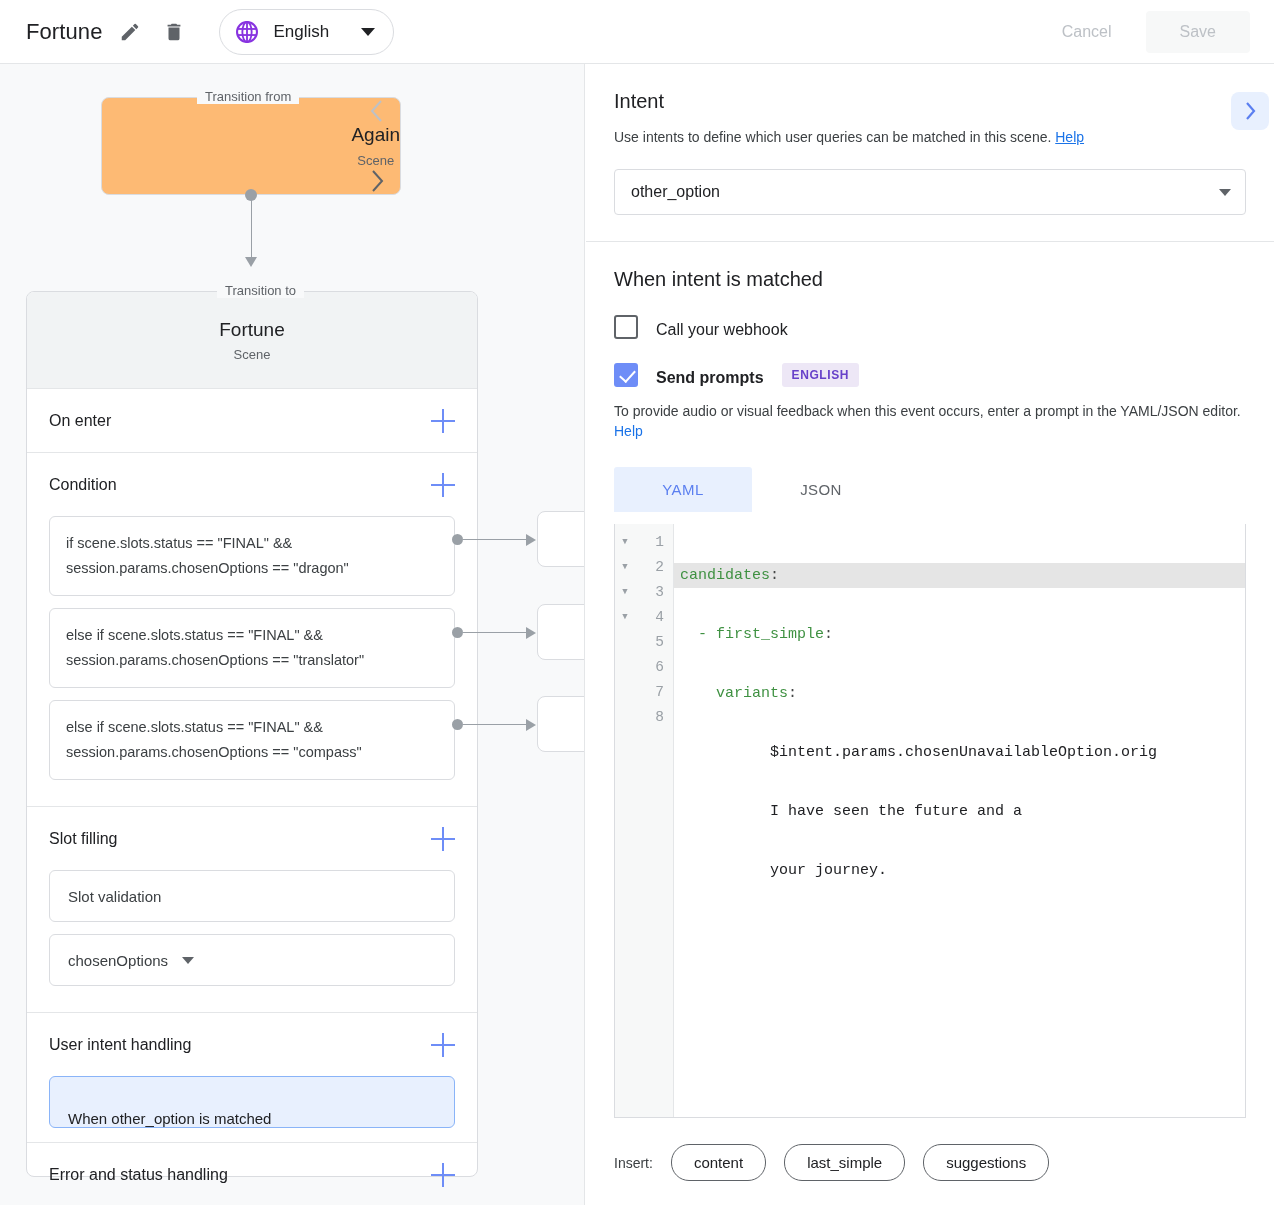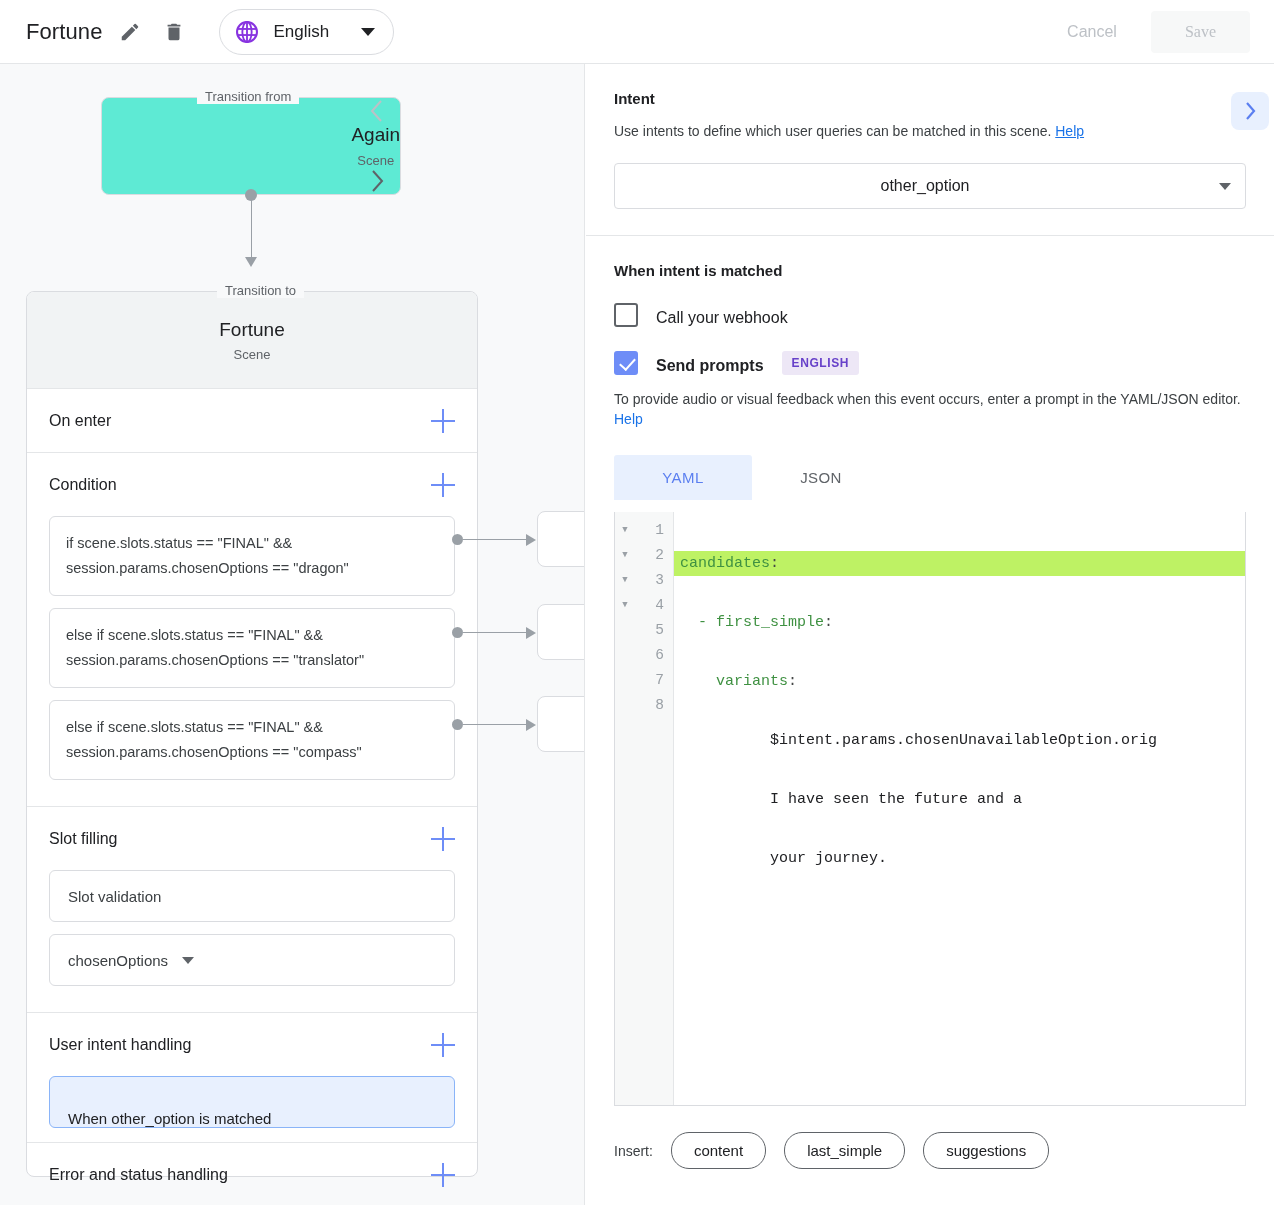--- a/index.html
+++ b/index.html
@@ -36,31 +36,31 @@
     width:0;height:0;border-left:7px solid transparent;border-right:7px solid transparent;
     border-top:8px solid #202124; margin-left:18px;
   }
   .hdr-spacer { flex:1; }
   .btn-cancel {
     font-size:16px; color:#bdc1c6; background:transparent; border:none;
     padding:10px 18px; border-radius:4px; cursor:pointer;
   }
   .btn-save {
     font-size:16px; color:#bdc1c6; background:#f7f8f8; border:none;
-    padding:12px 34px; border-radius:4px; margin:0 24px 0 16px; cursor:pointer;font-family:Liberation Serif, serif;
+    padding:12px 34px; border-radius:4px; margin:0 24px 0 16px; cursor:pointer;
   }
 
   
   .left-panel {
     position:absolute; left:0; top:64px; width:585px; height:1141px;
     background:#f8f9fa; border-right:1px solid #e4e6e8; overflow:hidden;
   }
 
   .fieldset-card {
-    position:absolute; background:#5eead4;
+    position:absolute; background:#fdba74;
     border:1px solid #dadce0; border-radius:8px;
   }
   .legend {
     position:absolute; top:-9px; background:#f8f9fa;
     padding:0 8px; font-size:13px; color:#5f6368; white-space:nowrap;
   }
 
   
   .tf-card { left:101px; top:33px; width:300px; height:98px; }
   .tf-legend { left:95px; }
@@ -141,29 +141,29 @@
     position:absolute; width:120px; height:56px; background:#fff;
     border:1px solid #dadce0; border-radius:8px;
   }
 
   
   .right-panel {
     position:absolute; left:586px; top:64px; width:688px; height:1141px;
     background:#fff; overflow:hidden;
   }
   .rp-sec { padding:26px 28px 0 28px; }
-  .rp-title { font-size:15px; color:#202124;font-weight:bold; }
+  .rp-title { font-size:20px; color:#202124; }
   .rp-desc { font-size:14px; color:#3c4043; margin-top:14px; line-height:20px; }
   .link { color:#1a73e8; text-decoration:underline; cursor:pointer; }
   .link-plain { color:#1a73e8; text-decoration:none; cursor:pointer; }
   .select-box {
     margin-top:22px; height:46px; border:1px solid #dadce0; border-radius:4px;
     display:flex; align-items:center; padding:0 14px 0 16px; cursor:pointer;
   }
-  .select-val { flex:1; font-size:16px; color:#202124;text-align:center; }
+  .select-val { flex:1; font-size:16px; color:#202124; }
   .sel-caret {
     width:0;height:0;border-left:6px solid transparent;border-right:6px solid transparent;
     border-top:7px solid #5f6368;
   }
   .rp-divider { margin-top:26px; height:1px; background:#e4e6e8; }
 
   .expand-btn {
     position:absolute; right:5px; top:28px; width:38px; height:38px;
     border-radius:8px; background:#e8f0fe;
     display:flex; align-items:center; justify-content:center; cursor:pointer;
@@ -208,21 +208,21 @@
   }
   .fold {
     width:14px; text-align:center; color:#9aa0a6; font-size:9px; margin-right:auto;
     padding-left:6px;
   }
   .code {
     flex:1; padding-top:5px; font-family:"Liberation Mono", monospace;
     font-size:15px; white-space:pre; overflow:hidden;
   }
   .cl { height:25px; line-height:25px; padding-left:6px; }
-  .cl.hl { background:#bef264; }
+  .cl.hl { background:#e5e5e5; }
   .k { color:#3f9142; }
   .p { color:#444746; }
   .v { color:#202124; }
 
   .insert-row {
     display:flex; align-items:center; gap:18px; padding:26px 28px 0 28px;
   }
   .insert-lbl { font-size:14px; color:#3c4043; }
   .pill {
     border:1px solid #5f6368; border-radius:18px; padding:9px 22px;

